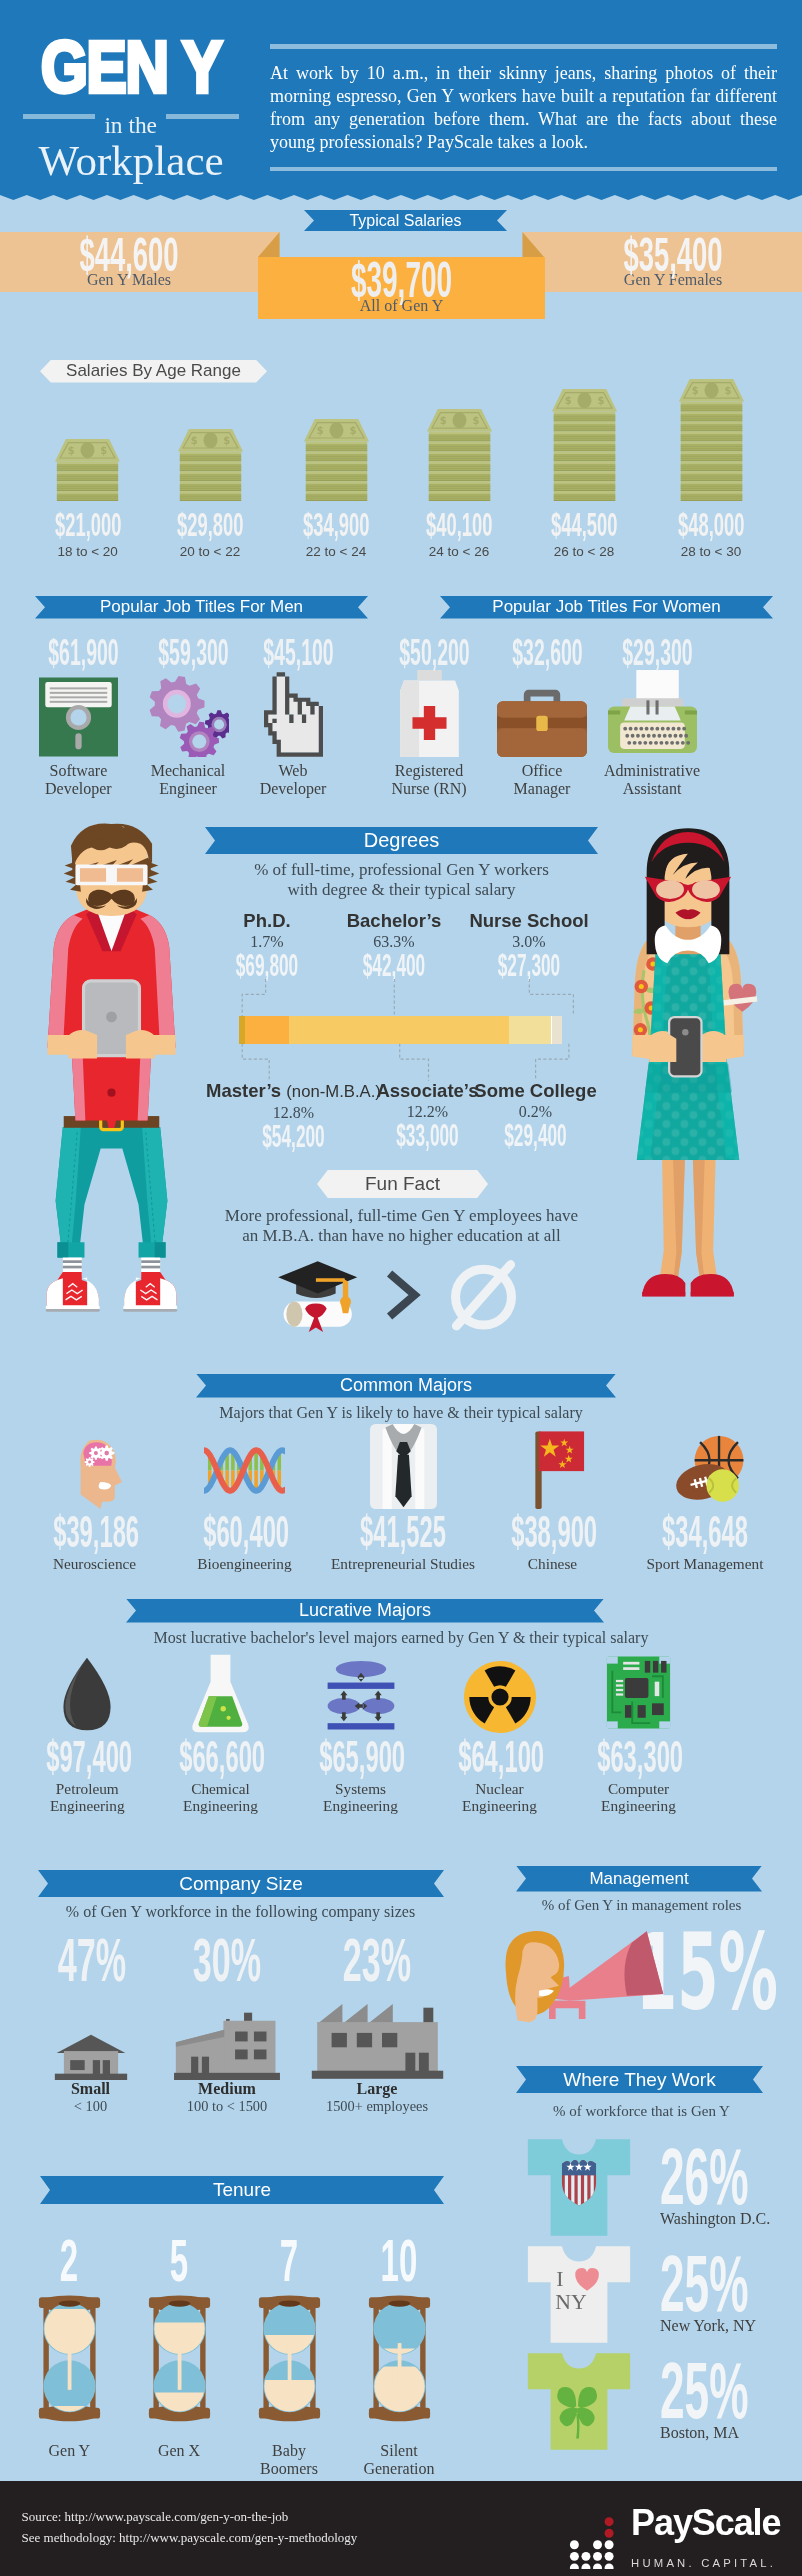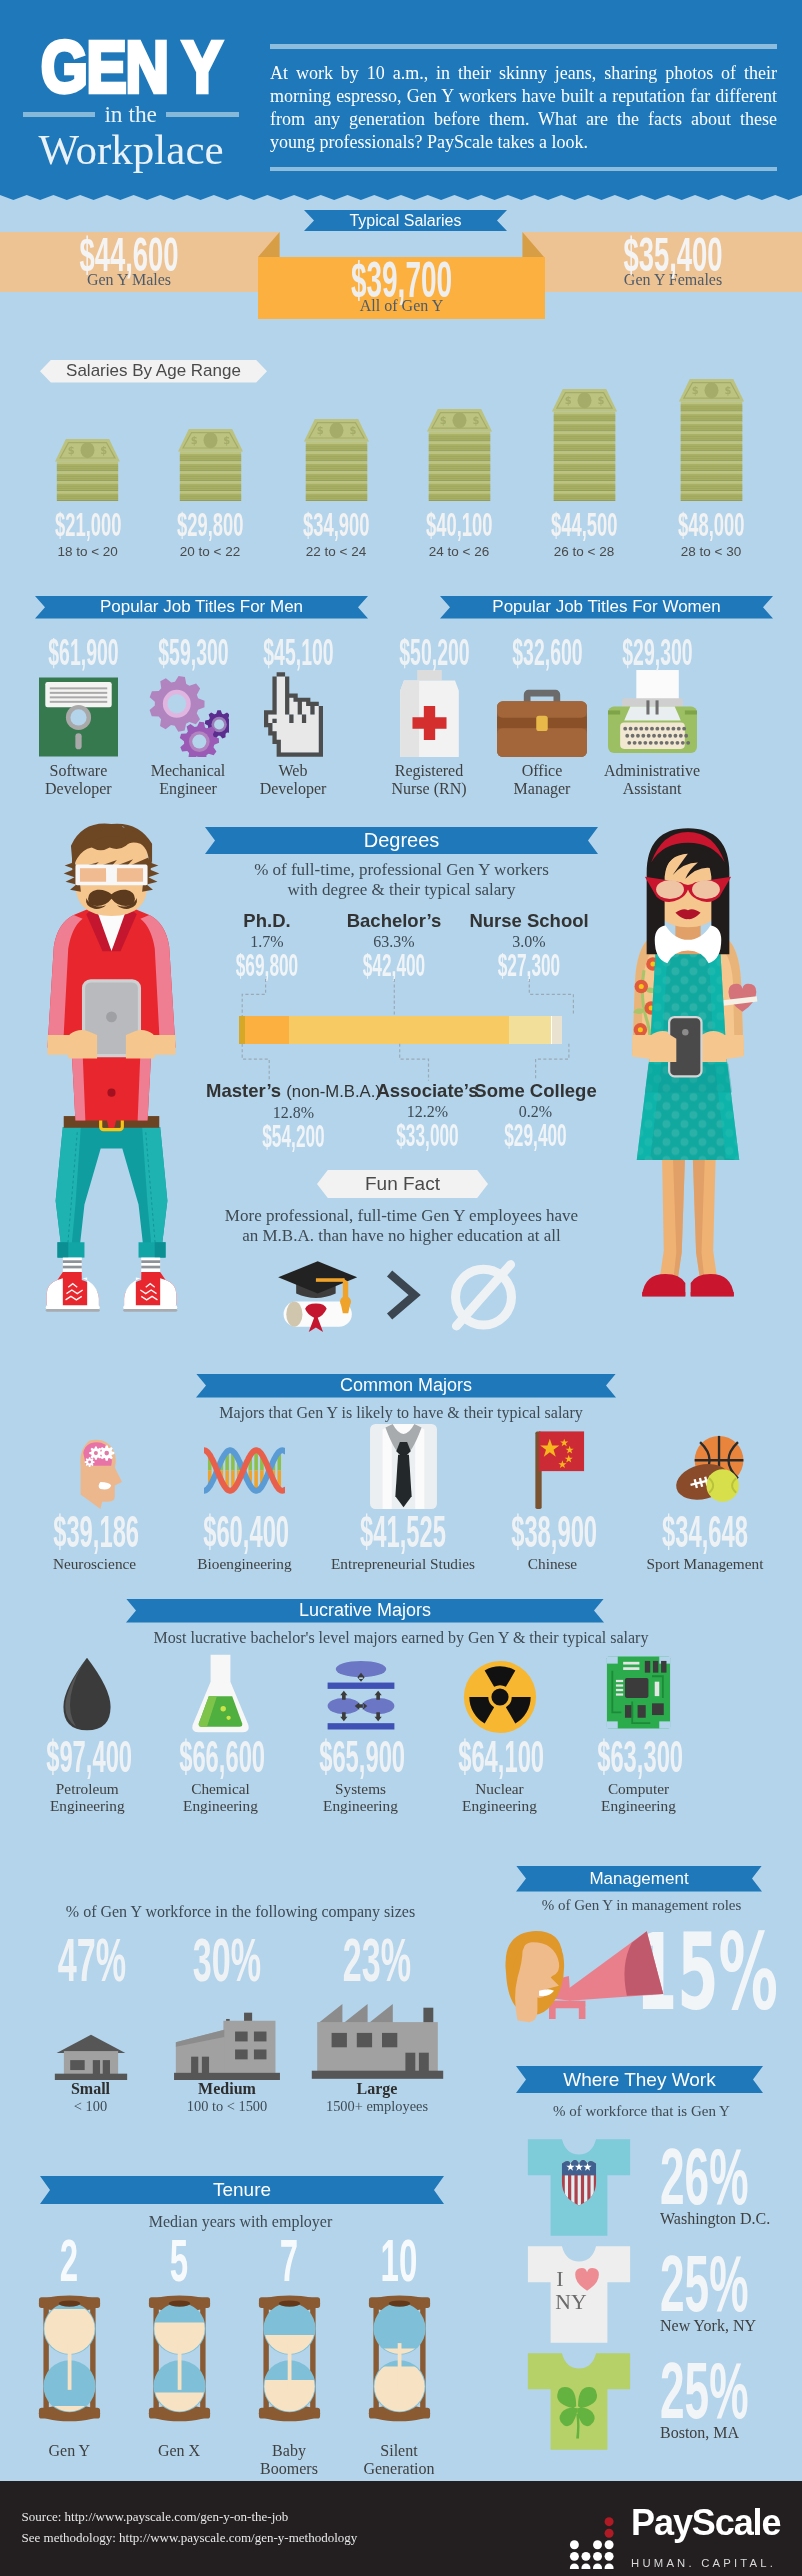--- a/index.html
+++ b/index.html
@@ -26,21 +26,21 @@
 .header{position:relative;height:200px;background:#1f78b9;}
 .hdr-left{position:absolute;left:20px;top:41px;width:222px;text-align:center;}
 .hdr-geny{
   font-family:"Liberation Sans",sans-serif;
   font-weight:bold;font-size:72px;line-height:52px;color:#fff;
   letter-spacing:-1.4px;
   -webkit-text-stroke:4.5px #fff;paint-order:stroke fill;
   transform:scale(.835,1.0);transform-origin:center top;
   height:52px;
 }
-.hdr-inthe-row{display:flex;align-items:center;justify-content:center;margin-top:10px;width:216px;margin-left:2.7px;}
+.hdr-inthe-row{display:flex;justify-content:center;margin-top:21px;width:216px;margin-left:2.7px;}
 .hdr-rule{flex:1;height:4.5px;background:#86b8da;}
 .hdr-inthe{font-family:"Liberation Serif",serif;font-size:23.4px;color:#e8f1f8;padding:0 9px;font-weight:400;line-height:23.4px;}
 .hdr-workplace{font-family:"Liberation Serif",serif;font-size:43px;color:#eaf2f9;line-height:43px;margin-top:1.8px;font-weight:400;letter-spacing:0px;}
 .hdr-right{position:absolute;left:270px;top:44px;width:507px;}
 .hdr-bar-top,.hdr-bar-bot{height:4.5px;background:#8ebcdc;}
 .hdr-intro{
   font-family:"Liberation Serif",serif;font-size:18px;line-height:23px;color:#fff;
   margin:13.5px 0 12.6px 0;text-align:justify;
 }
 .zigzag{position:absolute;left:0;bottom:0;width:802px;height:10px;line-height:0;}
@@ -1151,20 +1151,23 @@
               </g>
             </svg>
           </div>
           <div class="maj-val" data-name="major-salary">$63,300</div>
           <div class="maj-lbl" data-name="major-label">Computer<br>Engineering</div>
         </div>
       </div>
   </div>
 
   <div class="botsec" data-name="bottom-sections">
+    <div class="ribbon blue-ribbon cs-ribbon" data-name="company-size-banner">
+      <span data-name="company-size-banner-label">Company Size</span>
+    </div>
     <div class="cs-sub" data-name="company-size-subtitle">% of Gen Y workforce in the following company sizes</div>
     <div id="cs-row" data-name="company-size-list">
         <div class="cs-item" data-name="company-size-item" style="left: 32px; top: 84px; width: 117px;">
           <div class="cs-pct" data-name="company-size-percent">47%</div>
           <div class="cs-bld" style="height:94px" data-name="small-building-icon">
             <svg width="76" height="47" viewBox="0 0 84 52">
               <path d="M42 2 L80 22 L4 22 Z" fill="#565656"></path>
               <rect x="12" y="20" width="60" height="26" fill="#a1a1a1"></rect>
               <rect x="2" y="45" width="80" height="7" fill="#565656"></rect>
               <rect x="19" y="30" width="16" height="11" fill="#565656"></rect>
@@ -1295,21 +1298,20 @@
               </g>
             </svg></div>
           <div class="ww-pct" data-name="where-percent">25%</div>
           <div class="ww-lbl" data-name="where-label">Boston, MA</div>
         </div>
       </div>
 
     <div class="ribbon blue-ribbon tn-ribbon" data-name="tenure-banner">
       <span data-name="tenure-banner-label">Tenure</span>
     </div>
-    <div class="tn-sub" data-name="tenure-subtitle">Median years with employer</div>
     <div id="tn-row" data-name="tenure-list">
         <div class="tn-item" data-name="tenure-item" style="left: 15.3px;">
           <div class="tn-yrs" data-name="tenure-years">2</div>
           <div class="tn-gls" data-name="hourglass-icon">
             <svg width="69" height="151" viewBox="0 0 76 168">
               <ellipse cx="38" cy="24" rx="34" ry="9" fill="#8a5a33"></ellipse>
               <rect x="4" y="17" width="68" height="12" rx="3" fill="#8a5a33"></rect>
               <ellipse cx="38" cy="146" rx="34" ry="9" fill="#8a5a33"></ellipse>
               <rect x="4" y="140" width="68" height="12" rx="3" fill="#8a5a33"></rect>
               <rect x="9" y="24" width="6" height="122" fill="#8a5a33"></rect>

